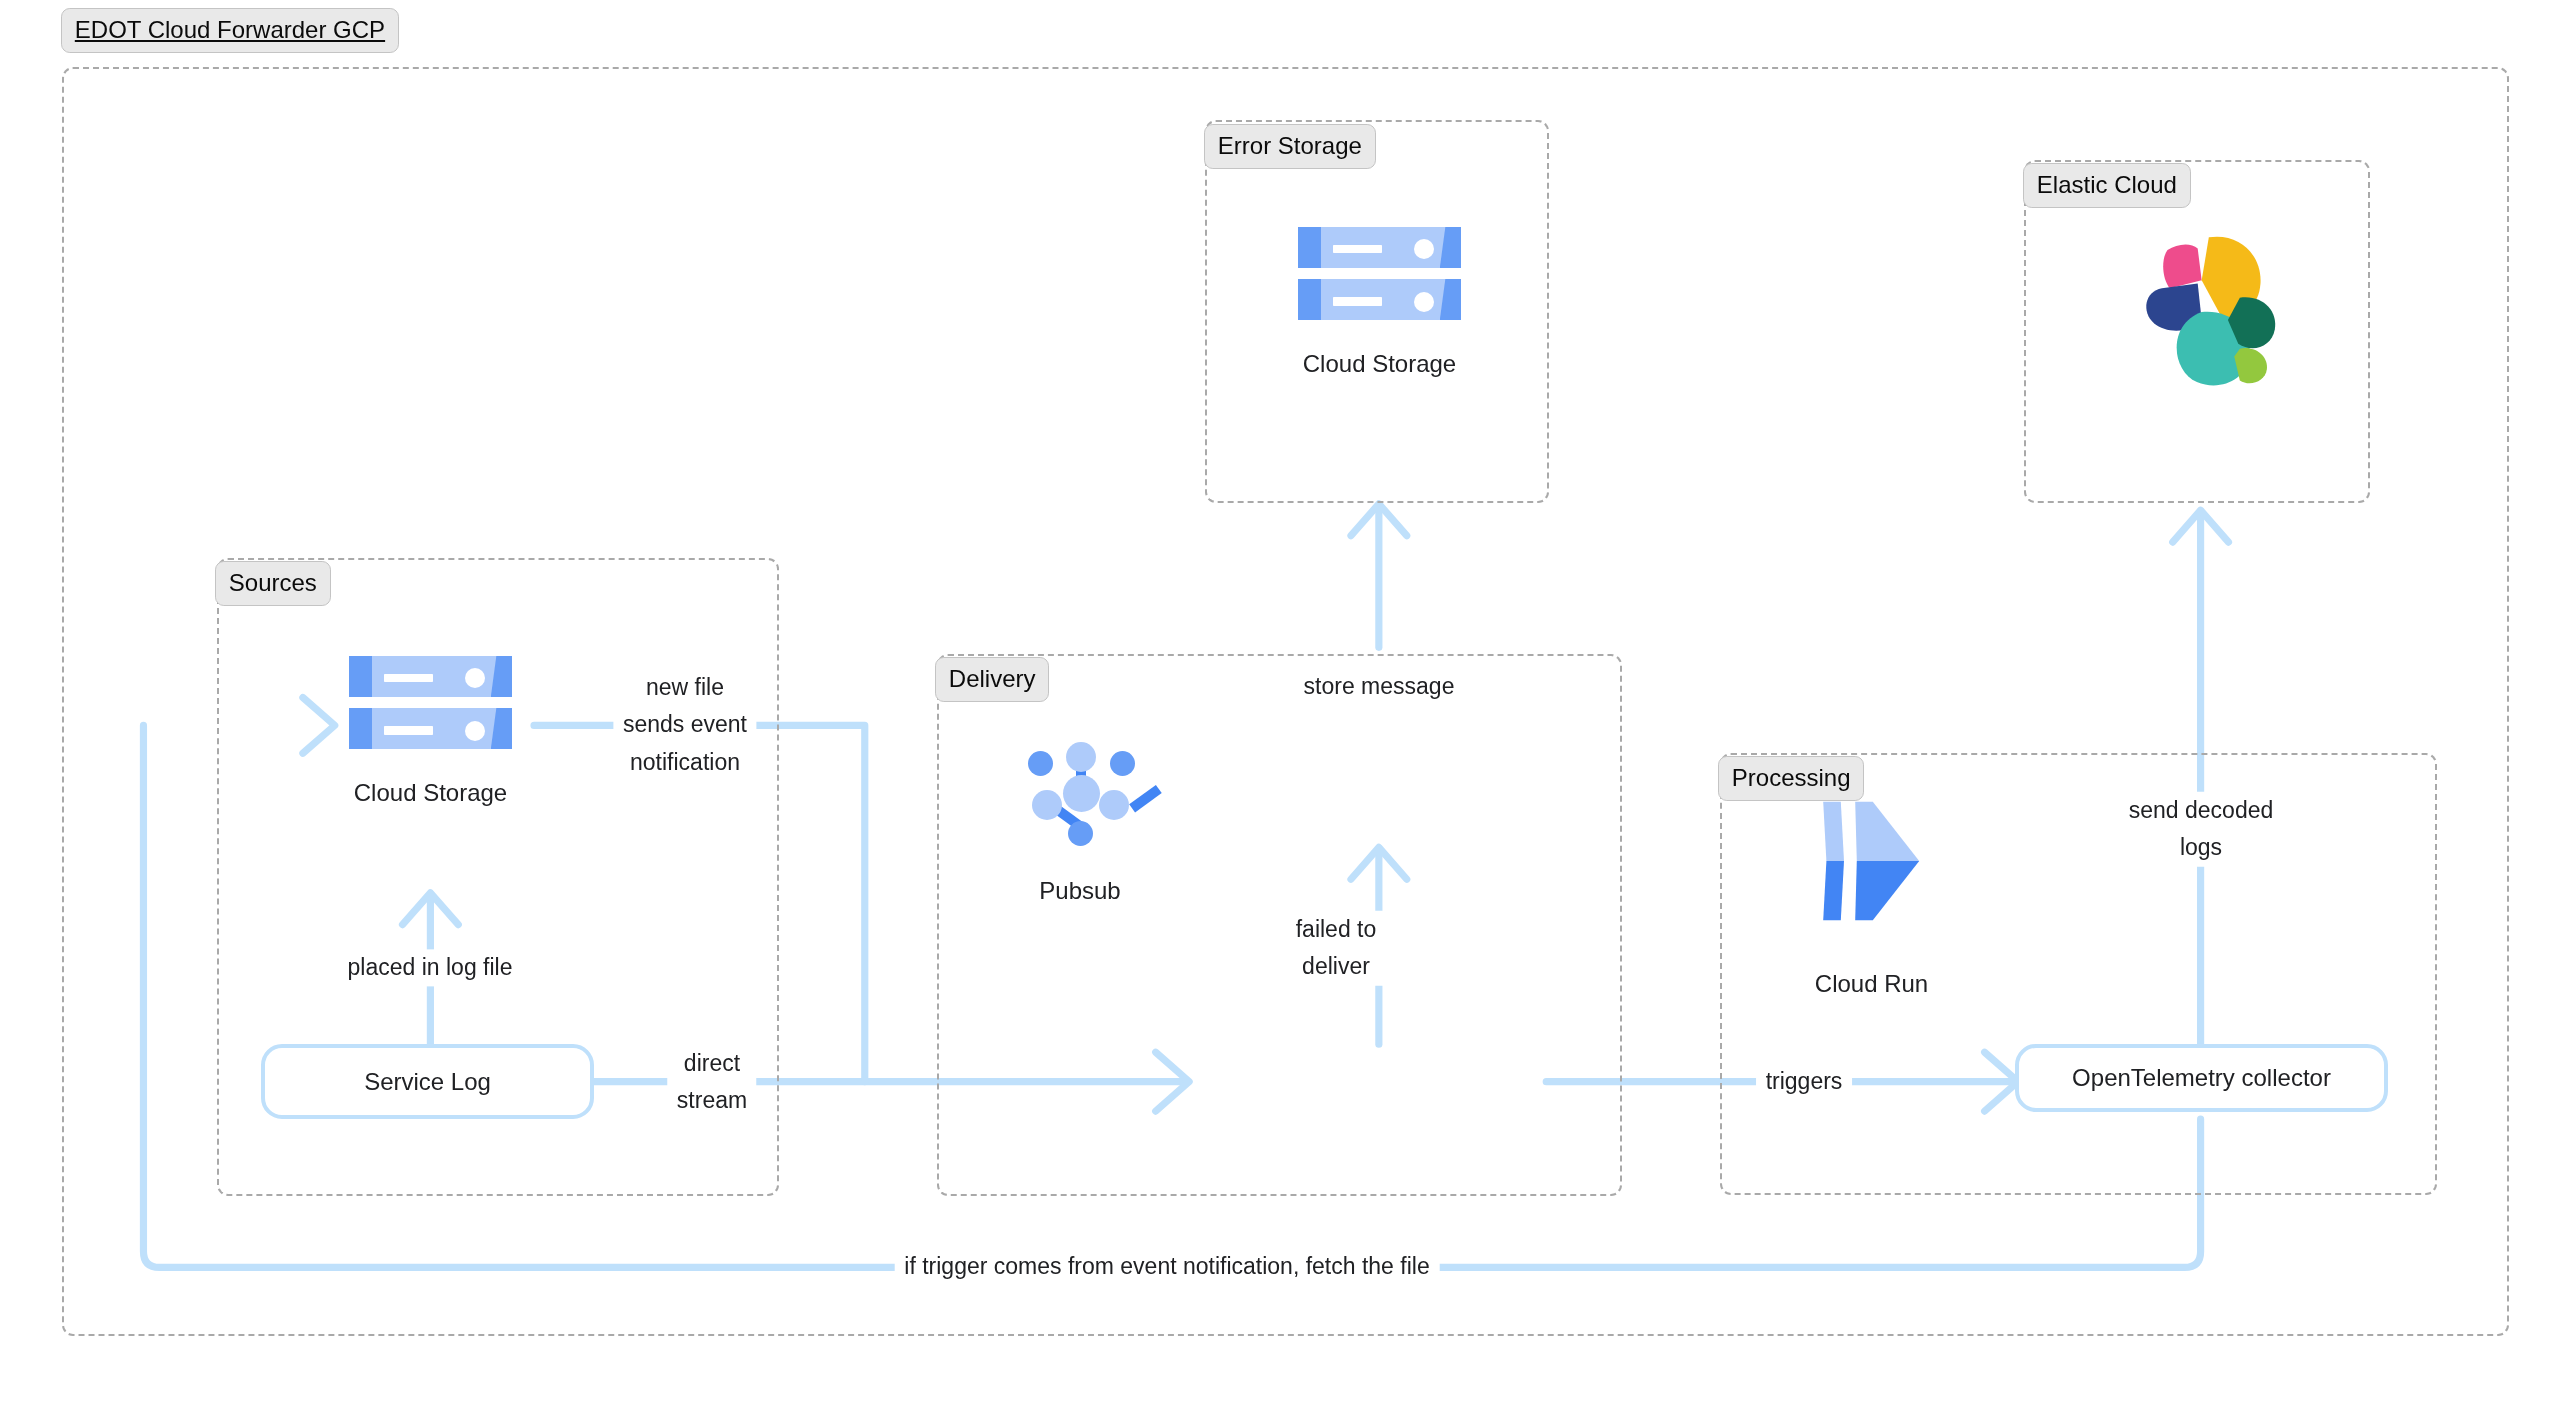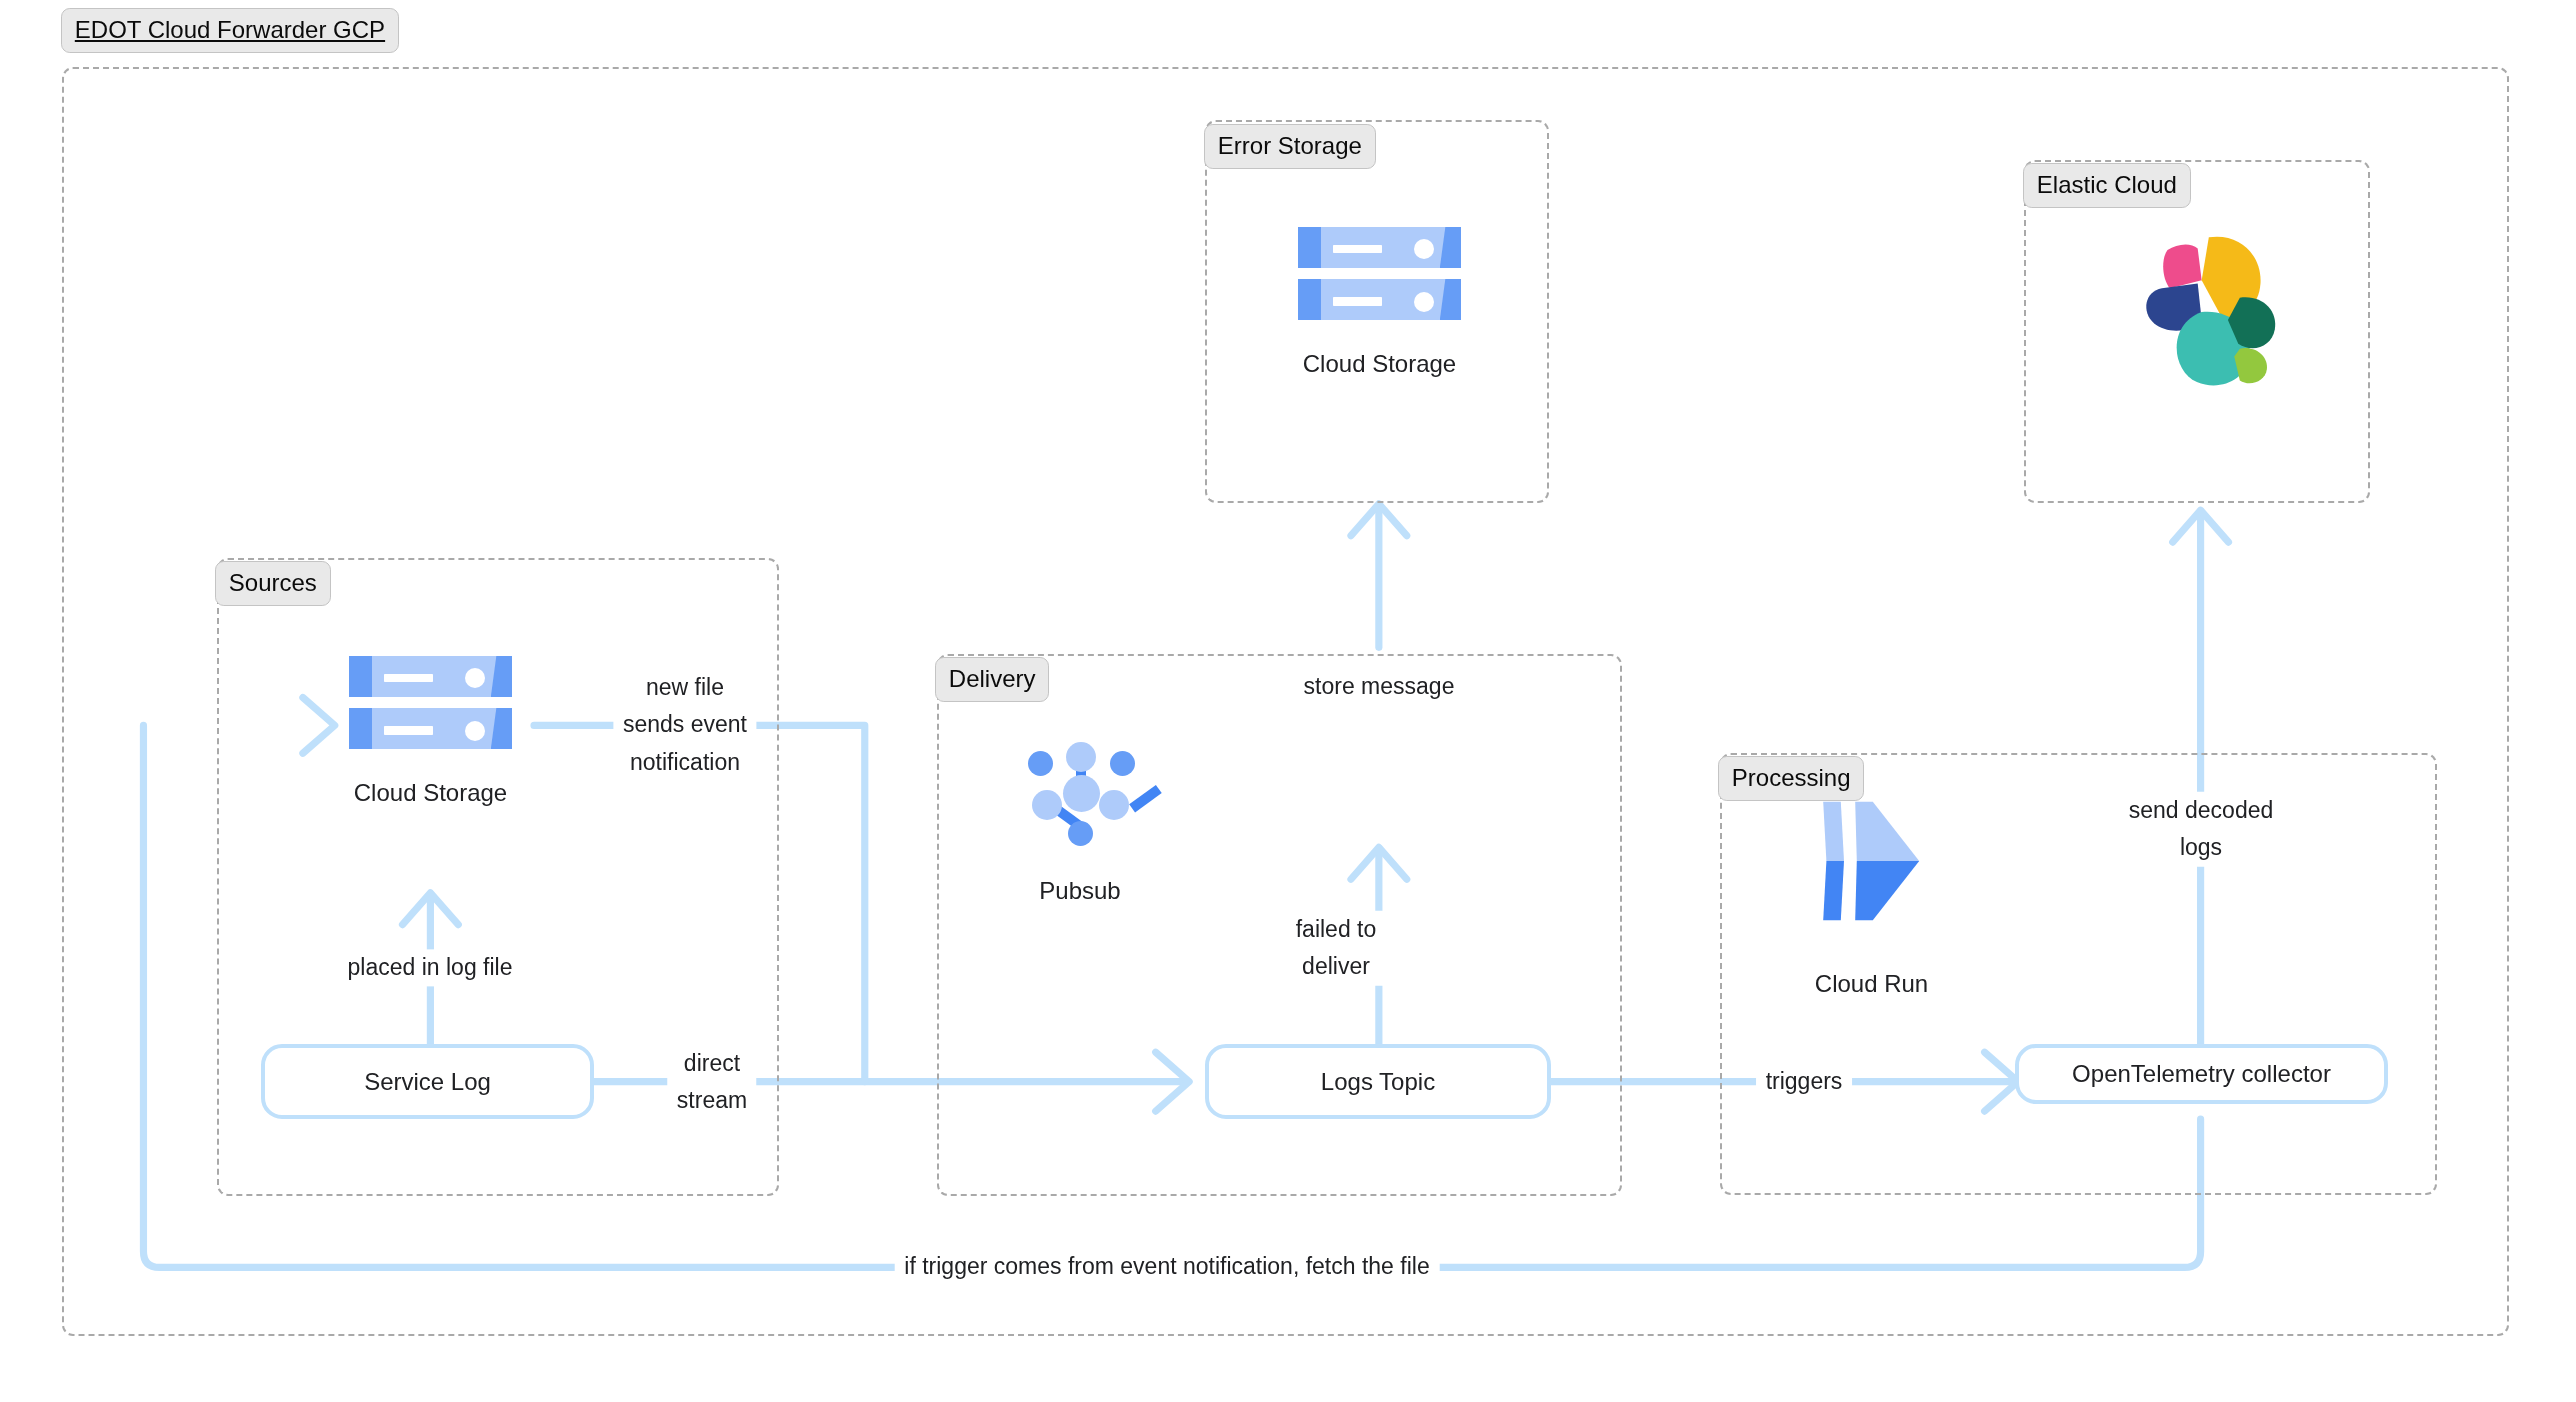--- a/index.html
+++ b/index.html
@@ -204,25 +204,22 @@
       <path d="M46 80 L124 80 L66 154 L44 154 Z" fill="#4285f4"></path>
     </svg>
     <div class="iconcap">Cloud Run</div>
   </div>
 
   <div class="node" style="left:261px;top:1044px;width:333px;height:75px;">
     <span>Service Log</span>
   </div>
 
 
-  <div class="node" style="left:1205px;top:1044px;width:346px;height:75px;">
-    <span>Logs Topic</span>
-  </div>
-
-  <div class="node" style="left:2015px;top:1044px;width:373px;height:60px;">
+
+  <div class="node" style="left:2015px;top:1044px;width:373px;height:68px;">
     <span>OpenTelemetry collector</span>
   </div>
 
   <div class="elabel" style="left:685px;top:725px;">new file
 sends event
 notification</div>
 
   <div class="elabel" style="left:430px;top:968px;">placed in log file</div>
 
   <div class="elabel" style="left:712px;top:1082px;">direct

